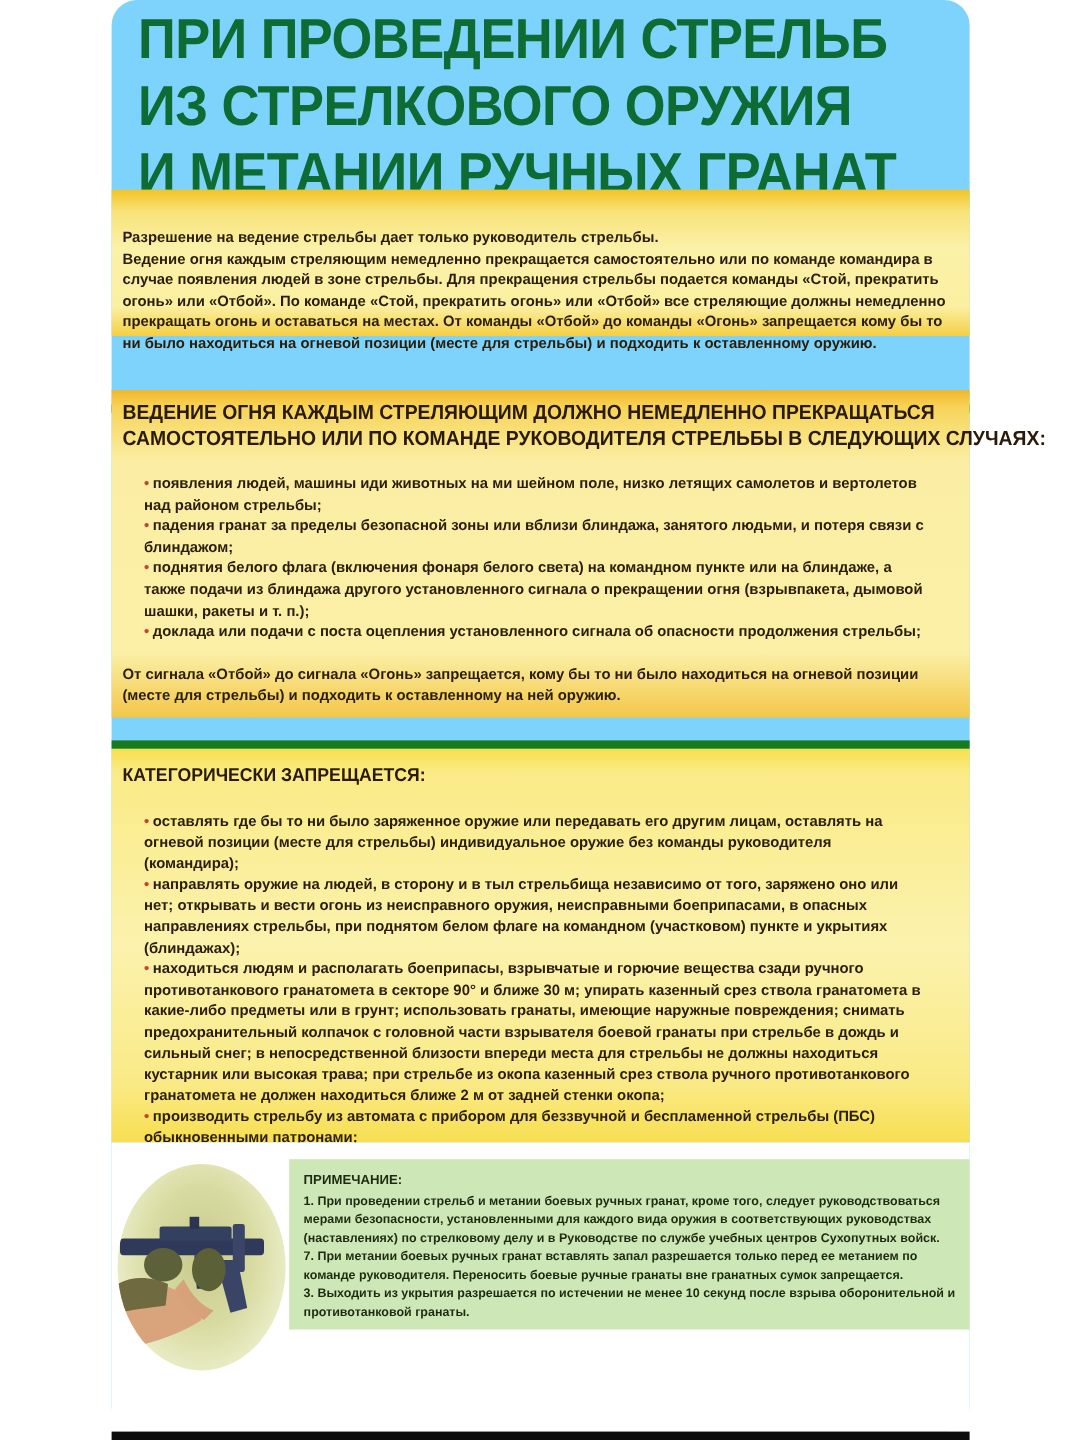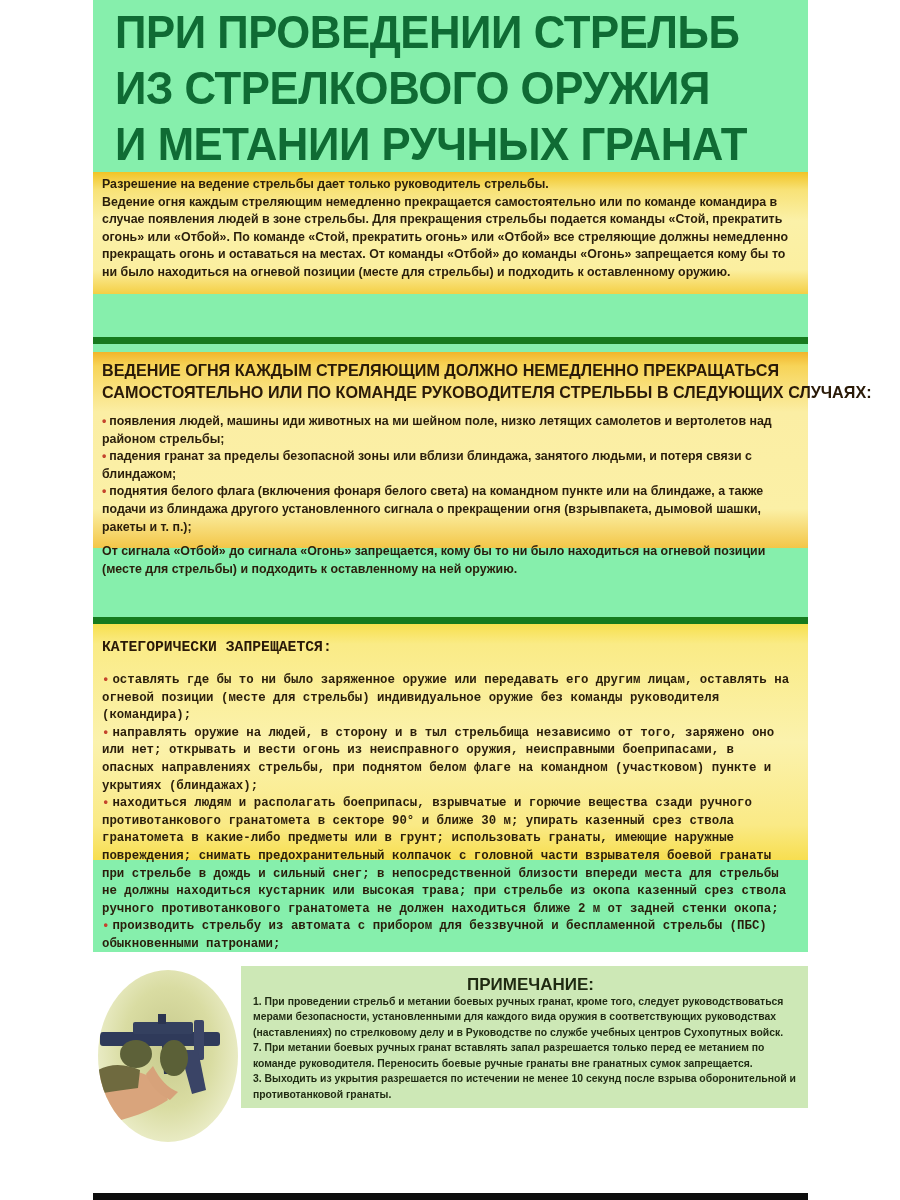--- a/index.html
+++ b/index.html
@@ -1,65 +1,65 @@
 <!DOCTYPE html>
 <html><head>
   <meta charset="utf-8">
   <style>
     html, body { margin: 0; padding: 0; }
     body {
       width: 900px; height: 1200px; background: #ffffff; position: relative; overflow: hidden;
       font-family: "Liberation Sans", sans-serif;
     }
     .poster {
-      position: absolute; left: 93px; top: 0; width: 715px; height: 1193px; background: #86efac;
+      position: absolute; left: 93px; top: 0; width: 715px; height: 1193px; background: #7dd3fc; border-radius: 21px;
     }
     .bottom-bar { position: absolute; left: 93px; top: 1193px; width: 715px; height: 7px; background: #0d0d0d; }
     .title {
       position: absolute; left: 22px; top: 4px; width: 690px;
       color: #0f6b34; font-weight: bold; font-size: 47px; line-height: 56px;
       letter-spacing: -0.5px; font-family: "Liberation Sans", sans-serif;
       transform: scaleX(0.93); transform-origin: left top;
     }
     .title div { white-space: nowrap; }
     .section {
       position: absolute; left: 0; width: 715px;
       background: linear-gradient(to bottom, #f1c425 0px, #f8e277 18px, #fbf1a8 40%, #fbefa0 80%, #f4cf45 100%);
       color: #2a1e0b; font-weight: bold; font-size: 12.4px; line-height: 17.6px;
       box-sizing: border-box; padding: 0 18px 0 9px;
     }
-    .sec1 { top: 172px; height: 122px; padding-top: 4px; }
-    .sec2 { top: 352px; height: 196px; padding-top: 8px;
+    .sec1 { top: 158px; height: 122px; padding-top: 32px; }
+    .sec2 { top: 325px; height: 273px; padding-top: 8px;
       background: linear-gradient(to bottom, #f2b52a 0px, #f7d458 14px, #fbeea4 60px, #fbf0a6 80%, #f3c648 100%); }
-    .sec3 { top: 624px; height: 236px; padding-top: 8px;
-      background: linear-gradient(to bottom, #f7e04d 0px, #faeb86 20px, #fbf2ad 50%, #faea86 85%, #f7de50 100%); font-family: Liberation Mono, monospace; }
+    .sec3 { top: 624px; height: 328px; padding-top: 8px;
+      background: linear-gradient(to bottom, #f7e04d 0px, #faeb86 20px, #fbf2ad 50%, #faea86 85%, #f7de50 100%); }
     .divider { position: absolute; left: 0; width: 715px; height: 7px; background: #167a1e; }
     .div1 { top: 337px; }
     .div2 { top: 617px; }
     .heading { font-size: 17px; line-height: 22px; color: #2a1a08; font-weight: bold;
       transform: scaleX(0.95); transform-origin: left top; white-space: nowrap; }
     .heading.h3 { font-size: 15.5px; margin-top: 4px; margin-bottom: 14px; }
     .heading.h2 { margin-bottom: 9px; }
     .para { margin: 0; }
-    .list { margin: 0; padding: 0; list-style: none; }
+    .list { margin: 18px; padding: 0; list-style: none; }
     .list li { margin: 0; }
     .list li .bullet { color: #c4442c; margin-right: 3px; }
     .tail-para { margin-top: 7px; }
     .note-area { position: absolute; left: 0; top: 952px; width: 715px; height: 241px; background: #ffffff; }
     .photo {
       position: absolute; left: 5px; top: 18px; width: 140px; height: 172px; border-radius: 50%;
       overflow: hidden;
       background: radial-gradient(ellipse at 50% 45%, #c7c98c 0%, #d9dca2 45%, #eef0cf 80%, #f7f7ea 100%);
     }
     .note {
       position: absolute; left: 148px; top: 14px; width: 567px; height: 142px;
       background: #cde8b6; box-sizing: border-box; padding: 11px 0 0 12px;
       color: #1f2a12; font-weight: bold; font-size: 10.4px; line-height: 15.5px;
     }
-    .note-title { font-size: 17px; margin-bottom: 1px; text-align: center; }
+    .note-title { font-size: 11px; margin-bottom: 1px; }
   </style>
 </head>
 <body>
 
 <div class="poster">
 
   <div class="title">
     <div>ПРИ ПРОВЕДЕНИИ СТРЕЛЬБ</div>
     <div>ИЗ СТРЕЛКОВОГО ОРУЖИЯ</div>
     <div>И МЕТАНИИ РУЧНЫХ ГРАНАТ</div>
@@ -74,20 +74,21 @@
 
   <div class="section sec2">
     <div class="heading h2">
       <div>ВЕДЕНИЕ ОГНЯ КАЖДЫМ СТРЕЛЯЮЩИМ ДОЛЖНО НЕМЕДЛЕННО ПРЕКРАЩАТЬСЯ</div>
       <div>САМОСТОЯТЕЛЬНО ИЛИ ПО КОМАНДЕ РУКОВОДИТЕЛЯ СТРЕЛЬБЫ В СЛЕДУЮЩИХ СЛУЧАЯХ:</div>
     </div>
     <ul class="list">
       <li><span class="bullet">•</span><span>появления людей, машины иди животных на ми шейном поле, низко летящих самолетов и вертолетов над районом стрельбы;</span></li>
       <li><span class="bullet">•</span><span>падения гранат за пределы безопасной зоны или вблизи блиндажа, занятого людьми, и потеря связи с блиндажом;</span></li>
       <li><span class="bullet">•</span><span>поднятия белого флага (включения фонаря белого света) на командном пункте или на блиндаже, а также подачи из блиндажа другого установленного сигнала о прекращении огня (взрывпакета, дымовой шашки, ракеты и т. п.);</span></li>
+      <li><span class="bullet">•</span><span>доклада или подачи с поста оцепления установленного сигнала об опасности продолжения стрельбы;</span></li>
     </ul>
     <p class="para tail-para">От сигнала «Отбой» до сигнала «Огонь» запрещается, кому бы то ни было находиться на огневой позиции (месте для стрельбы) и подходить к оставленному на ней оружию.</p>
   </div>
 
   <div class="divider div2"></div>
 
   <div class="section sec3">
     <div class="heading h3">КАТЕГОРИЧЕСКИ ЗАПРЕЩАЕТСЯ:</div>
     <ul class="list">
       <li><span class="bullet">•</span><span>оставлять где бы то ни было заряженное оружие или передавать его другим лицам, оставлять на огневой позиции (месте для стрельбы) индивидуальное оружие без команды руководителя (командира);</span></li>

